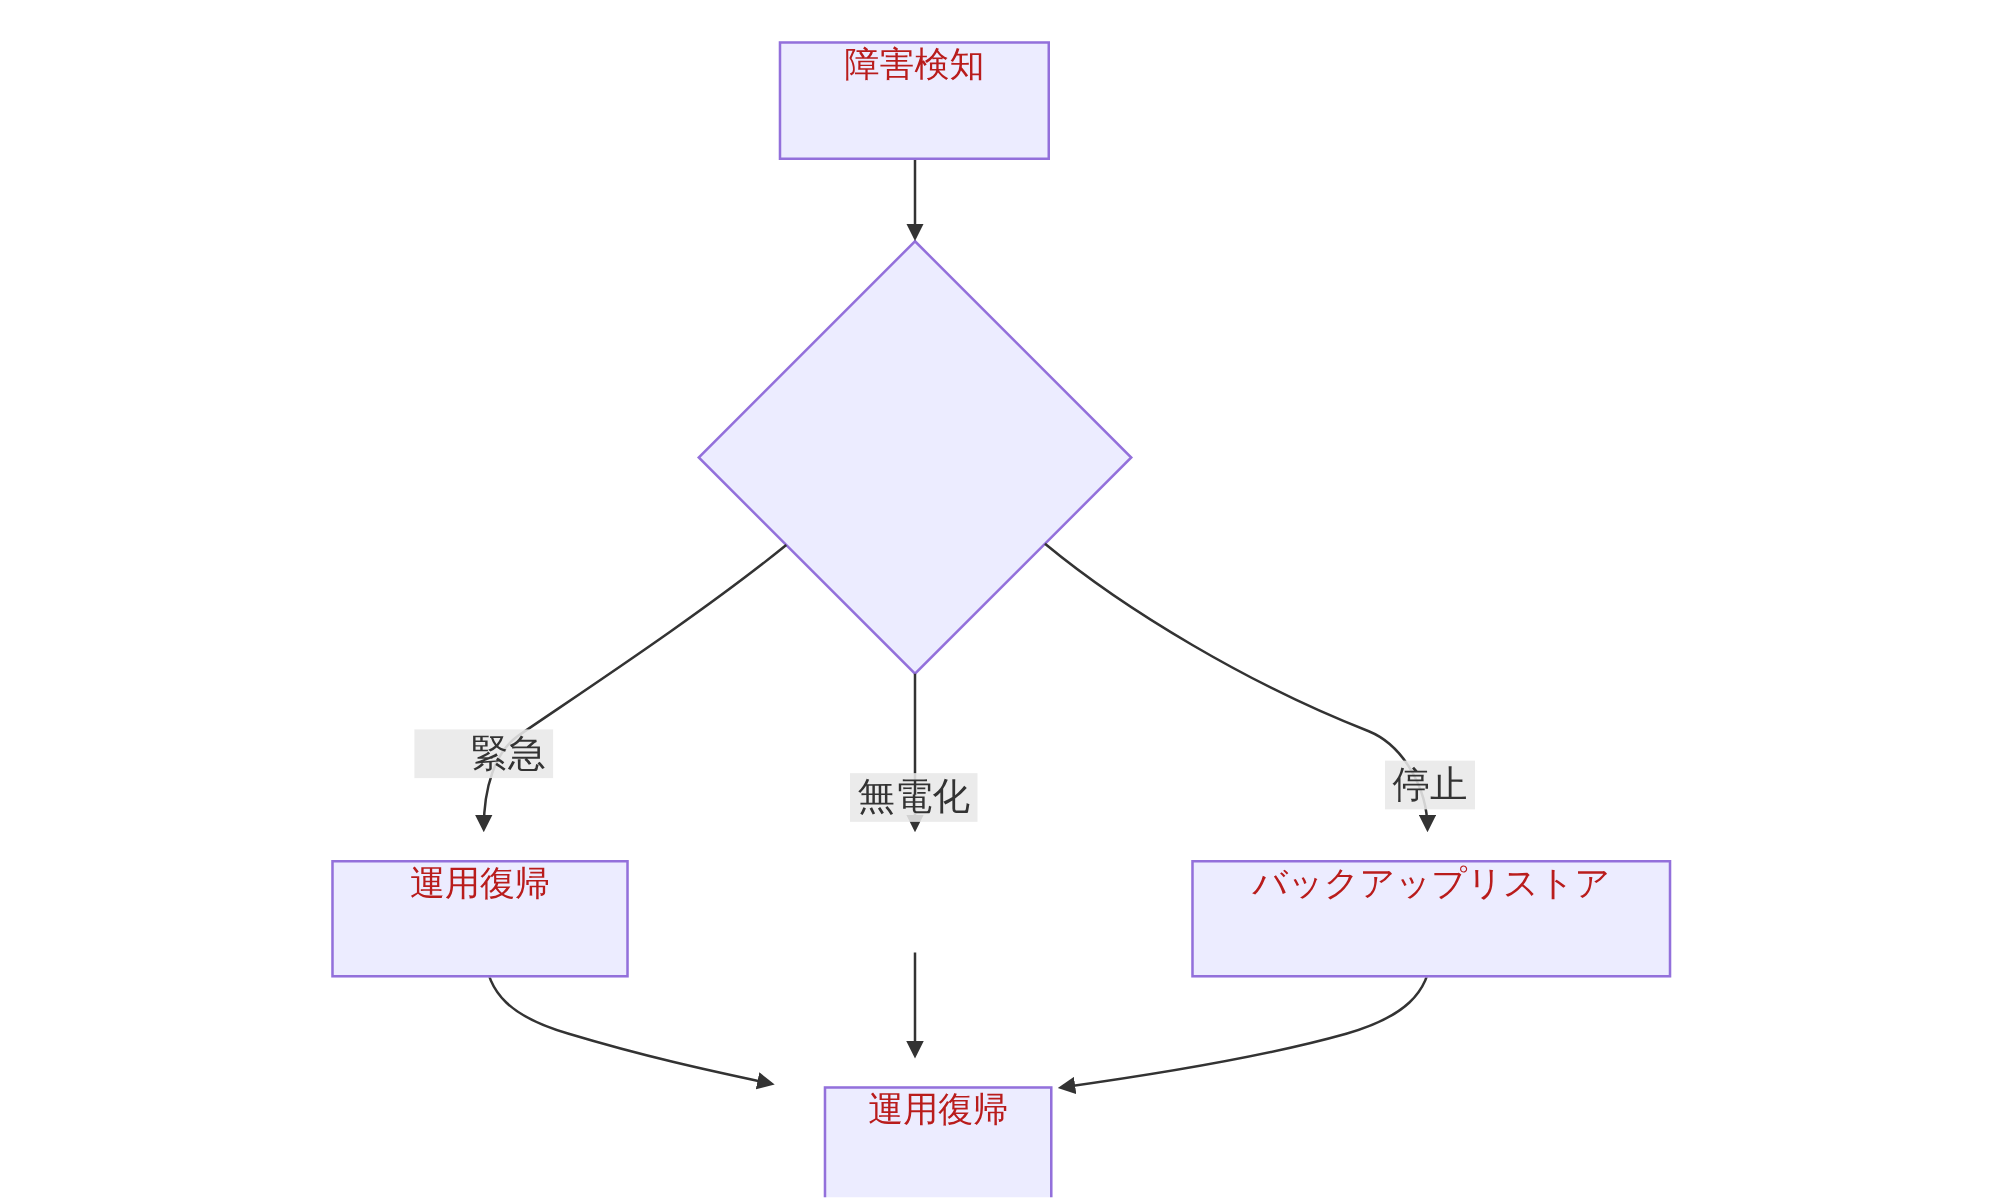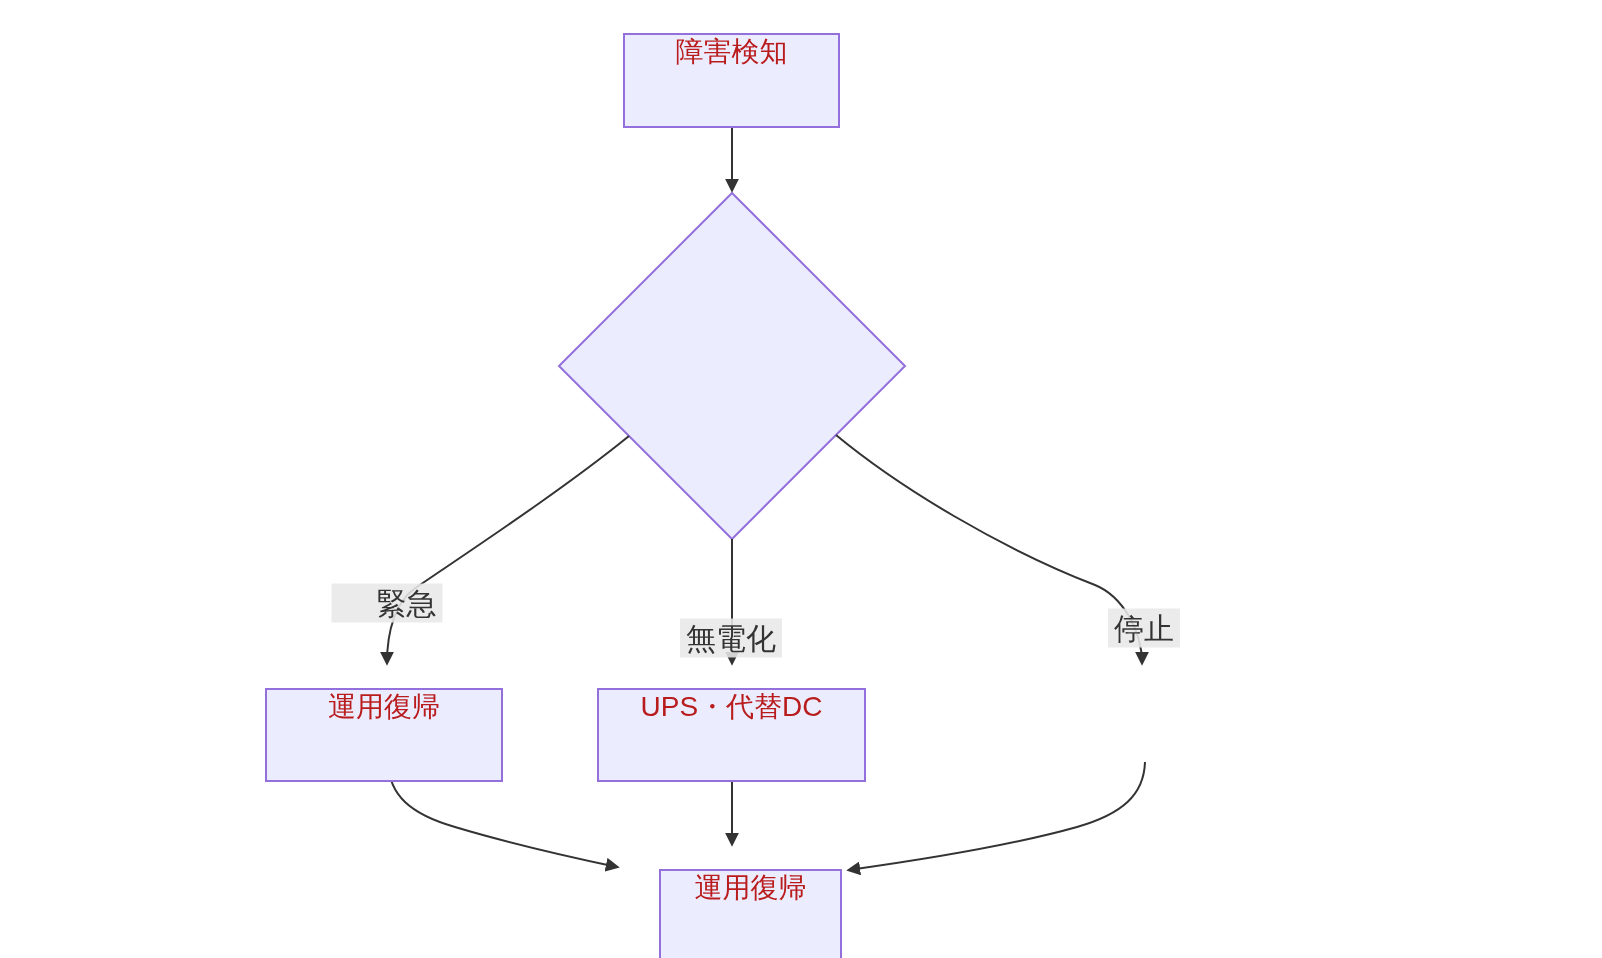--- a/index.html
+++ b/index.html
@@ -97,24 +97,24 @@
 
   <div class="node" id="node-fault">
     <span>障害検知</span>
   </div>
 
 
   <div class="node" id="node-emergency">
     <span>運用復帰</span>
   </div>
 
-  <div class="node" id="node-ups">
-    <span>UPS・代替DC</span>
+
+  <div class="node" id="node-backup">
+    <span>バックアップリストア</span>
   </div>
-
 
   <div class="node" id="node-return">
     <span>運用復帰</span>
   </div>
 
   <div class="edge-label" id="label-emergency">緊急</div>
 
   <div class="edge-label" id="label-nopower">無電化</div>
 
   <div class="edge-label" id="label-stop">停止</div>

